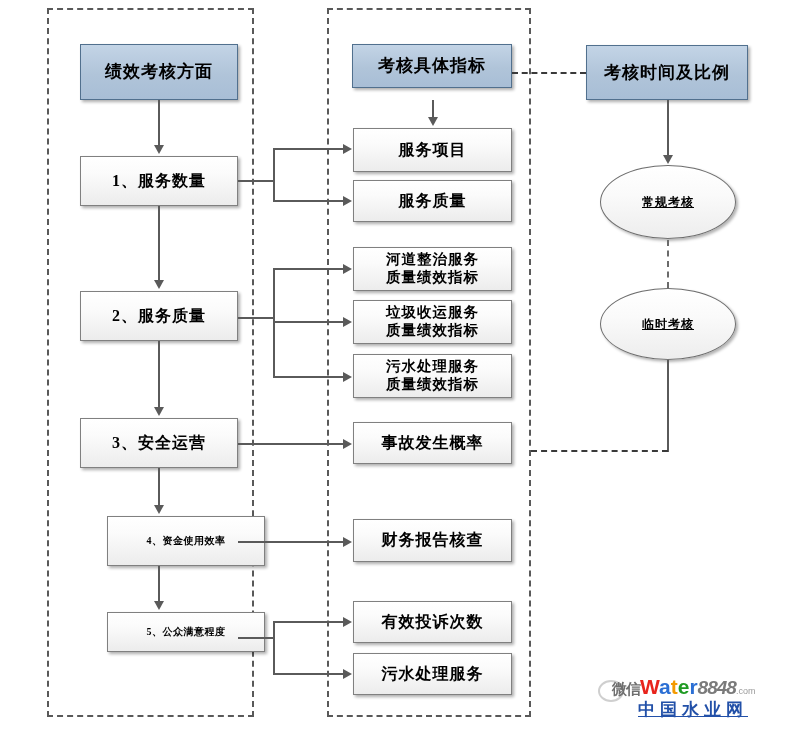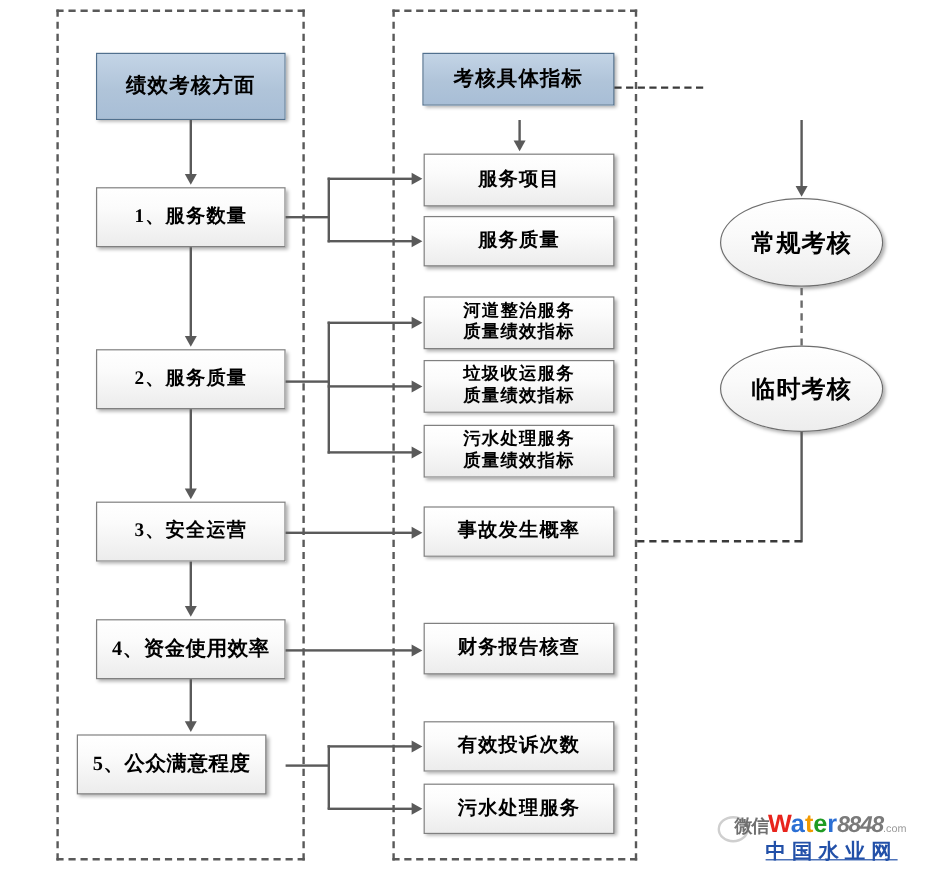--- a/index.html
+++ b/index.html
@@ -35,32 +35,33 @@
   .node.header{
     background:linear-gradient(180deg,#c3d4e6 0%,#b0c4d9 55%,#a8bed6 100%);
     border:1px solid #51708e;
     font-size:17px;
   }
   .node.plain{
     background:linear-gradient(180deg,#ffffff 0%,#fbfbfb 35%,#ececec 100%);
     border:1px solid #808080;
     font-size:16px;
   }
-  .node.small{font-size:17px;letter-spacing:0.5px;}
+  .node.small{font-size:10px;letter-spacing:0.5px;margin-left:27px;}
   .node.two-line{line-height:1.22;font-size:14.5px;}
 
   .oval{
     position:absolute;
     box-sizing:border-box;
     display:flex;align-items:center;justify-content:center;
     border:1px solid #6e6e6e;
     border-radius:50%;
     background:linear-gradient(180deg,#ffffff 0%,#fafafa 40%,#ededed 100%);
-    font-size:20px;font-weight:bold;letter-spacing:1px;color:#000;
+    font-size:12px;font-weight:bold;letter-spacing:1px;color:#000;
     box-shadow:2px 2px 3px rgba(0,0,0,.30);
+    text-decoration:underline;
   }
 
   
   .ln{position:absolute;background:#5a5a5a;}
   .ln.h{height:1.6px;}
   .ln.v{width:1.6px;}
   .arrow-d,.arrow-r{position:absolute;width:0;height:0;}
   .arrow-d{
     border-left:5px solid transparent;border-right:5px solid transparent;
     border-top:9px solid #5a5a5a;
@@ -105,28 +106,29 @@
 
 <div id="stage">
 
   <div class="group" id="group-aspects"></div>
   <div class="group" id="group-indicators"></div>
 
   <div class="node header" style="left:80px;top:44px;width:158px;height:56px;">绩效考核方面</div>
 
   <div class="node header" style="left:352px;top:44px;width:160px;height:44px;">考核具体指标</div>
 
+  <div class="node header" style="left:586px;top:45px;width:162px;height:55px;">考核时间及比例</div>
 
   <div class="dash-h" style="left:512px;top:72px;width:74px;"></div>
 
   <div class="node plain" style="left:80px;top:156px;width:158px;height:50px;">1、服务数量</div>
   <div class="node plain" style="left:80px;top:291px;width:158px;height:50px;">2、服务质量</div>
   <div class="node plain" style="left:80px;top:418px;width:158px;height:50px;">3、安全运营</div>
   <div class="node plain small" style="left:80px;top:516px;width:158px;height:50px;">4、资金使用效率</div>
-  <div class="node plain small" style="left:64px;top:612px;width:158px;height:50px;">5、公众满意程度</div>
+  <div class="node plain small" style="left:80px;top:612px;width:158px;height:40px;">5、公众满意程度</div>
 
   <div class="ln v" style="left:158px;top:100px;height:46px;"></div>
   <div class="arrow-d" style="left:154px;top:145px;"></div>
 
   <div class="ln v" style="left:158px;top:206px;height:75px;"></div>
   <div class="arrow-d" style="left:154px;top:280px;"></div>
 
   <div class="ln v" style="left:158px;top:341px;height:67px;"></div>
   <div class="arrow-d" style="left:154px;top:407px;"></div>
 

